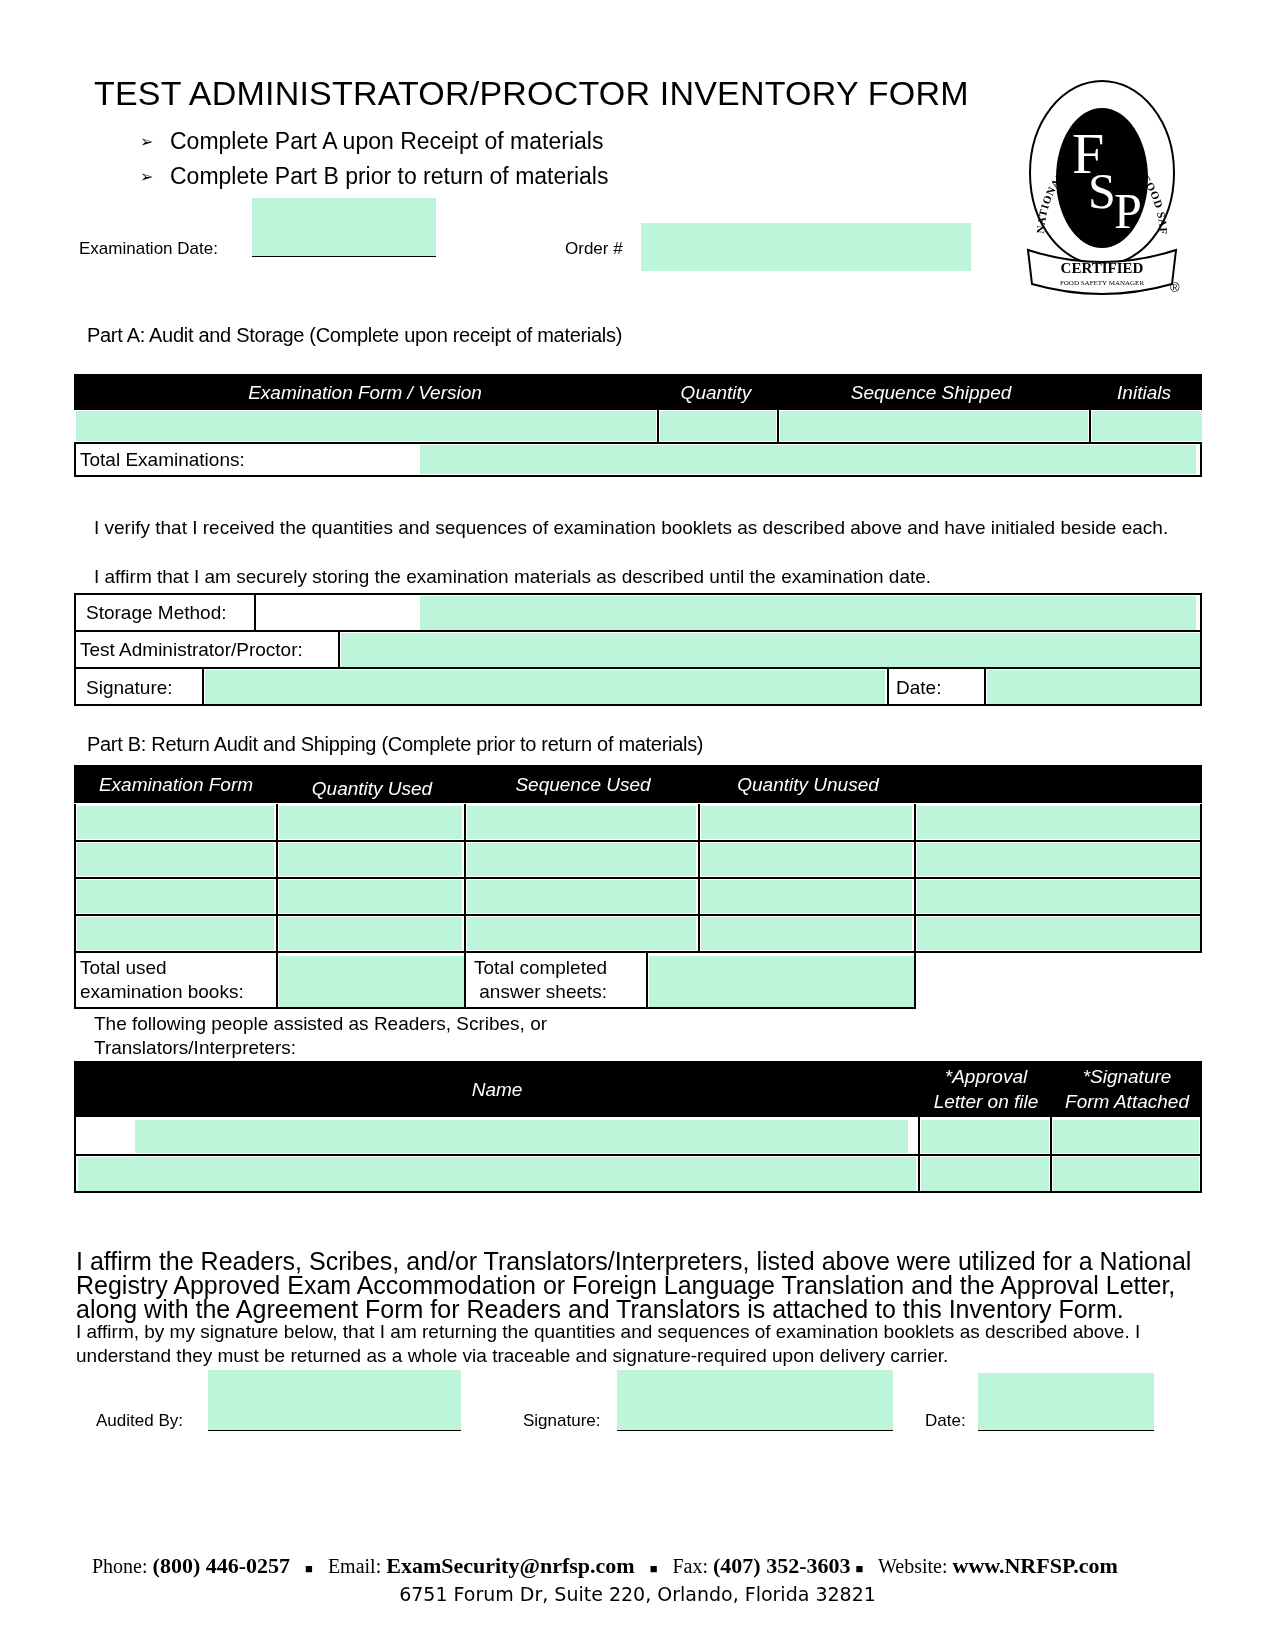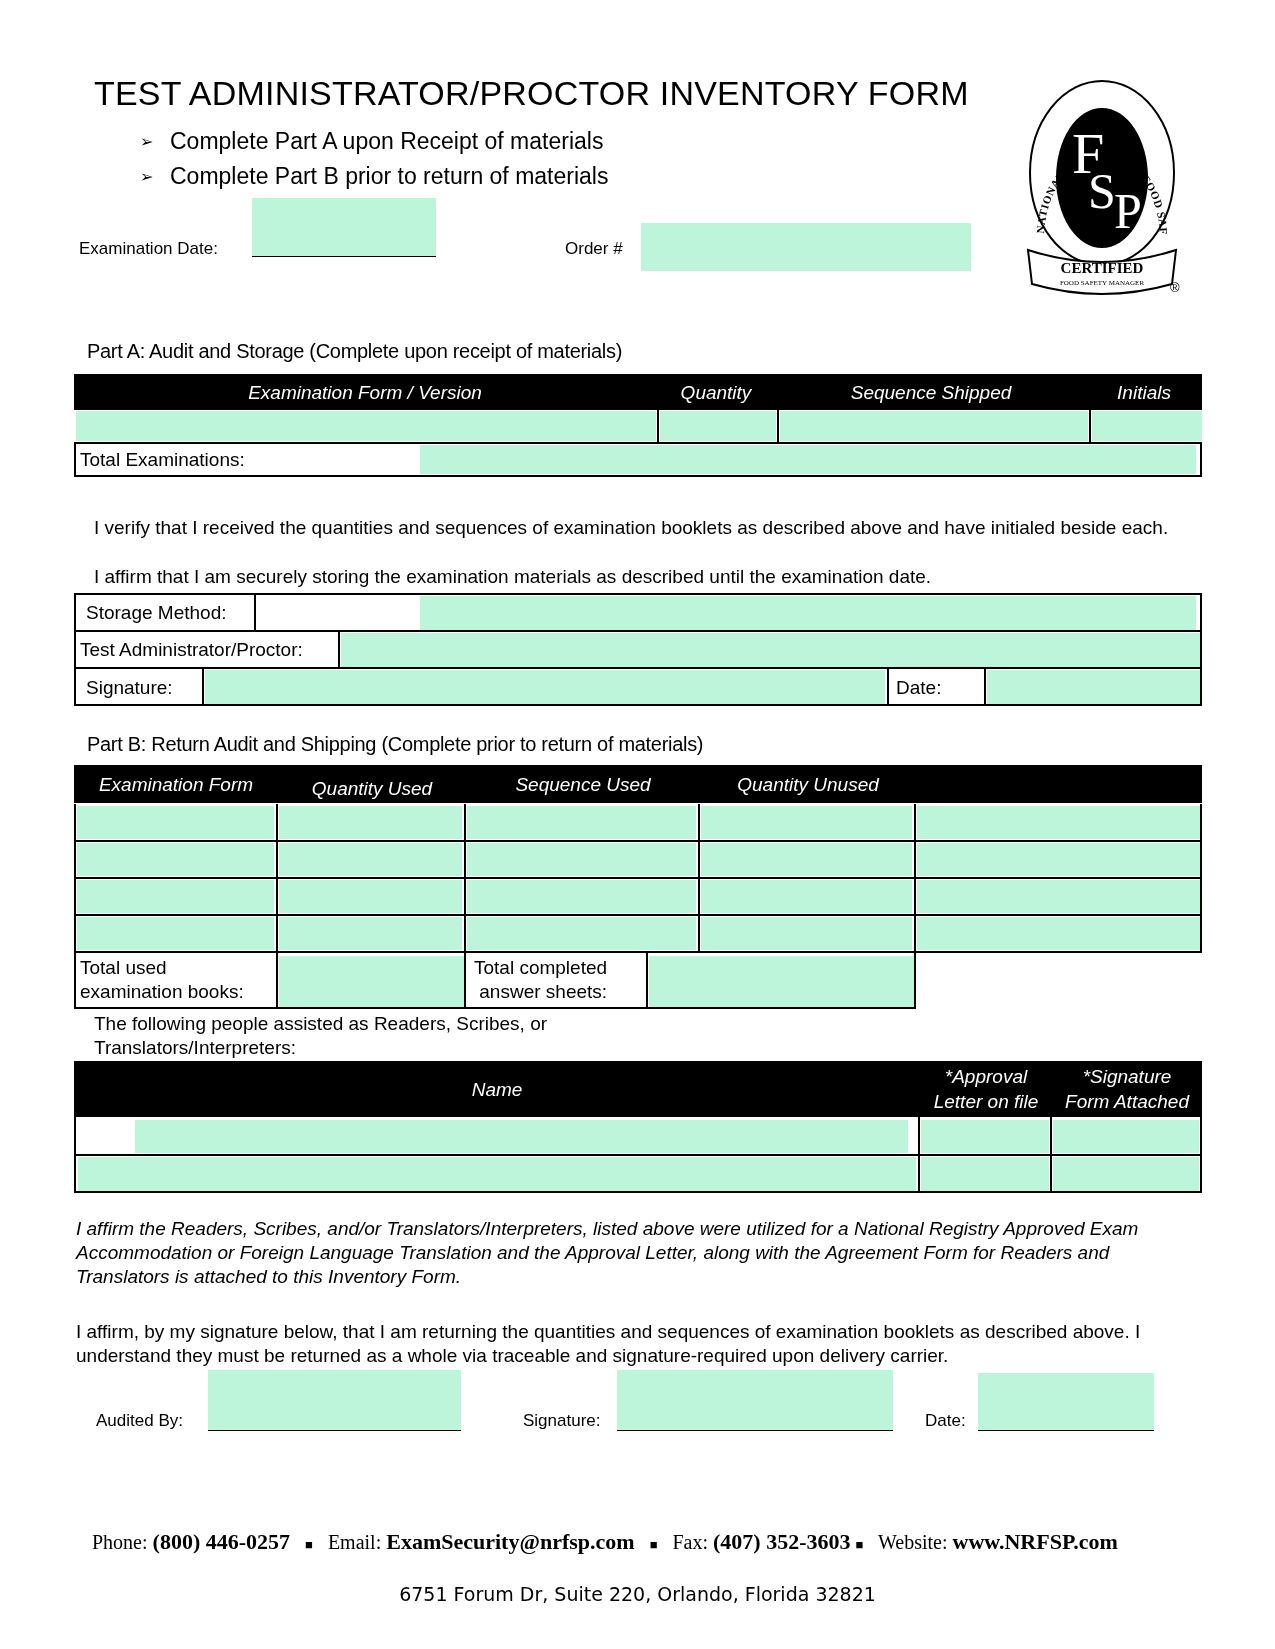--- a/index.html
+++ b/index.html
@@ -13,22 +13,22 @@
   .lbl { font-size: 17px; white-space: nowrap; }
   .uline { border-bottom: 1px solid #000; }
   .sect { font-size: 20px; white-space: nowrap; letter-spacing: -0.3px; }
   .hdr { background: #000; color: #fff; font-size: 19px; font-style: italic; }
   .hdr .c { position: absolute; top: 0; bottom: 0; display: flex; align-items: center; justify-content: center; text-align: center; line-height: 25px; }
   .grid-cell { position: absolute; box-sizing: border-box; }
   .line-h { position: absolute; height: 2px; background: #000; }
   .line-v { position: absolute; width: 2px; background: #000; }
   .celltext { position: absolute; font-size: 19px; white-space: nowrap; line-height: 24px; }
   .para { font-size: 19px; line-height: 24px; }
-  .ital { font-style: italic; font-size: 19px; line-height: 24px; }
-  .foot { font-family: "Liberation Serif", serif; font-size: 20px; white-space: nowrap; }
+  .ital { font-size: 25px; line-height: 24px; margin-top: 32px; }
+  .foot { font-family: "Liberation Serif", serif; font-size: 20px; white-space: nowrap; margin-top: 24px; }
   .foot b { font-weight: bold; font-size: 22px; }
   .addr { font-family: "DejaVu Sans", sans-serif; font-size: 19px; white-space: nowrap; }
   .logo { left: 1022px; top: 78px; width: 160px; height: 230px; }
 </style>
 </head>
 <body>
 
 <div class="abs title">TEST ADMINISTRATOR/PROCTOR INVENTORY FORM</div>
 
 <div class="abs bullet" style="top:128px;">
@@ -59,21 +59,21 @@
     <text x="50" y="95" font-family="Liberation Serif, serif" font-size="58" fill="#fff">F</text>
     <text x="66" y="130" font-family="Liberation Serif, serif" font-size="50" fill="#fff">S</text>
     <text x="92" y="150" font-family="Liberation Serif, serif" font-size="50" fill="#fff">P</text>
     <path d="M 6 172 Q 80 196 154 172 L 150 206 Q 80 226 10 206 Z" fill="#fff" stroke="#000" stroke-width="2"></path>
     <text x="80" y="195" text-anchor="middle" font-family="Liberation Serif, serif" font-weight="bold" font-size="15" fill="#000">CERTIFIED</text>
     <text x="80" y="207" text-anchor="middle" font-family="Liberation Serif, serif" font-size="7" fill="#000">FOOD SAFETY MANAGER</text>
     <text x="148" y="214" font-family="Liberation Sans, sans-serif" font-size="13" fill="#000">®</text>
   </svg>
 </div>
 
-<div class="abs sect" style="left:87px; top:340px;">Part A: Audit and Storage (Complete upon receipt of materials)</div>
+<div class="abs sect" style="left:87px; top:324px;">Part A: Audit and Storage (Complete upon receipt of materials)</div>
 
 <div class="abs hdr" style="left:74px; top:374px; width:1128px; height:36px;">
   <div class="c" style="left:0; width:582px;">Examination Form / Version</div>
   <div class="c" style="left:582px; width:120px;">Quantity</div>
   <div class="c" style="left:702px; width:310px;">Sequence Shipped</div>
   <div class="c" style="left:1012px; width:116px;">Initials</div>
 </div>
 
 <div class="grid-cell fill" style="left:76px; top:411px; width:580px; height:30px;"></div>
 <div class="grid-cell fill" style="left:660px; top:411px; width:116px; height:30px;"></div>

